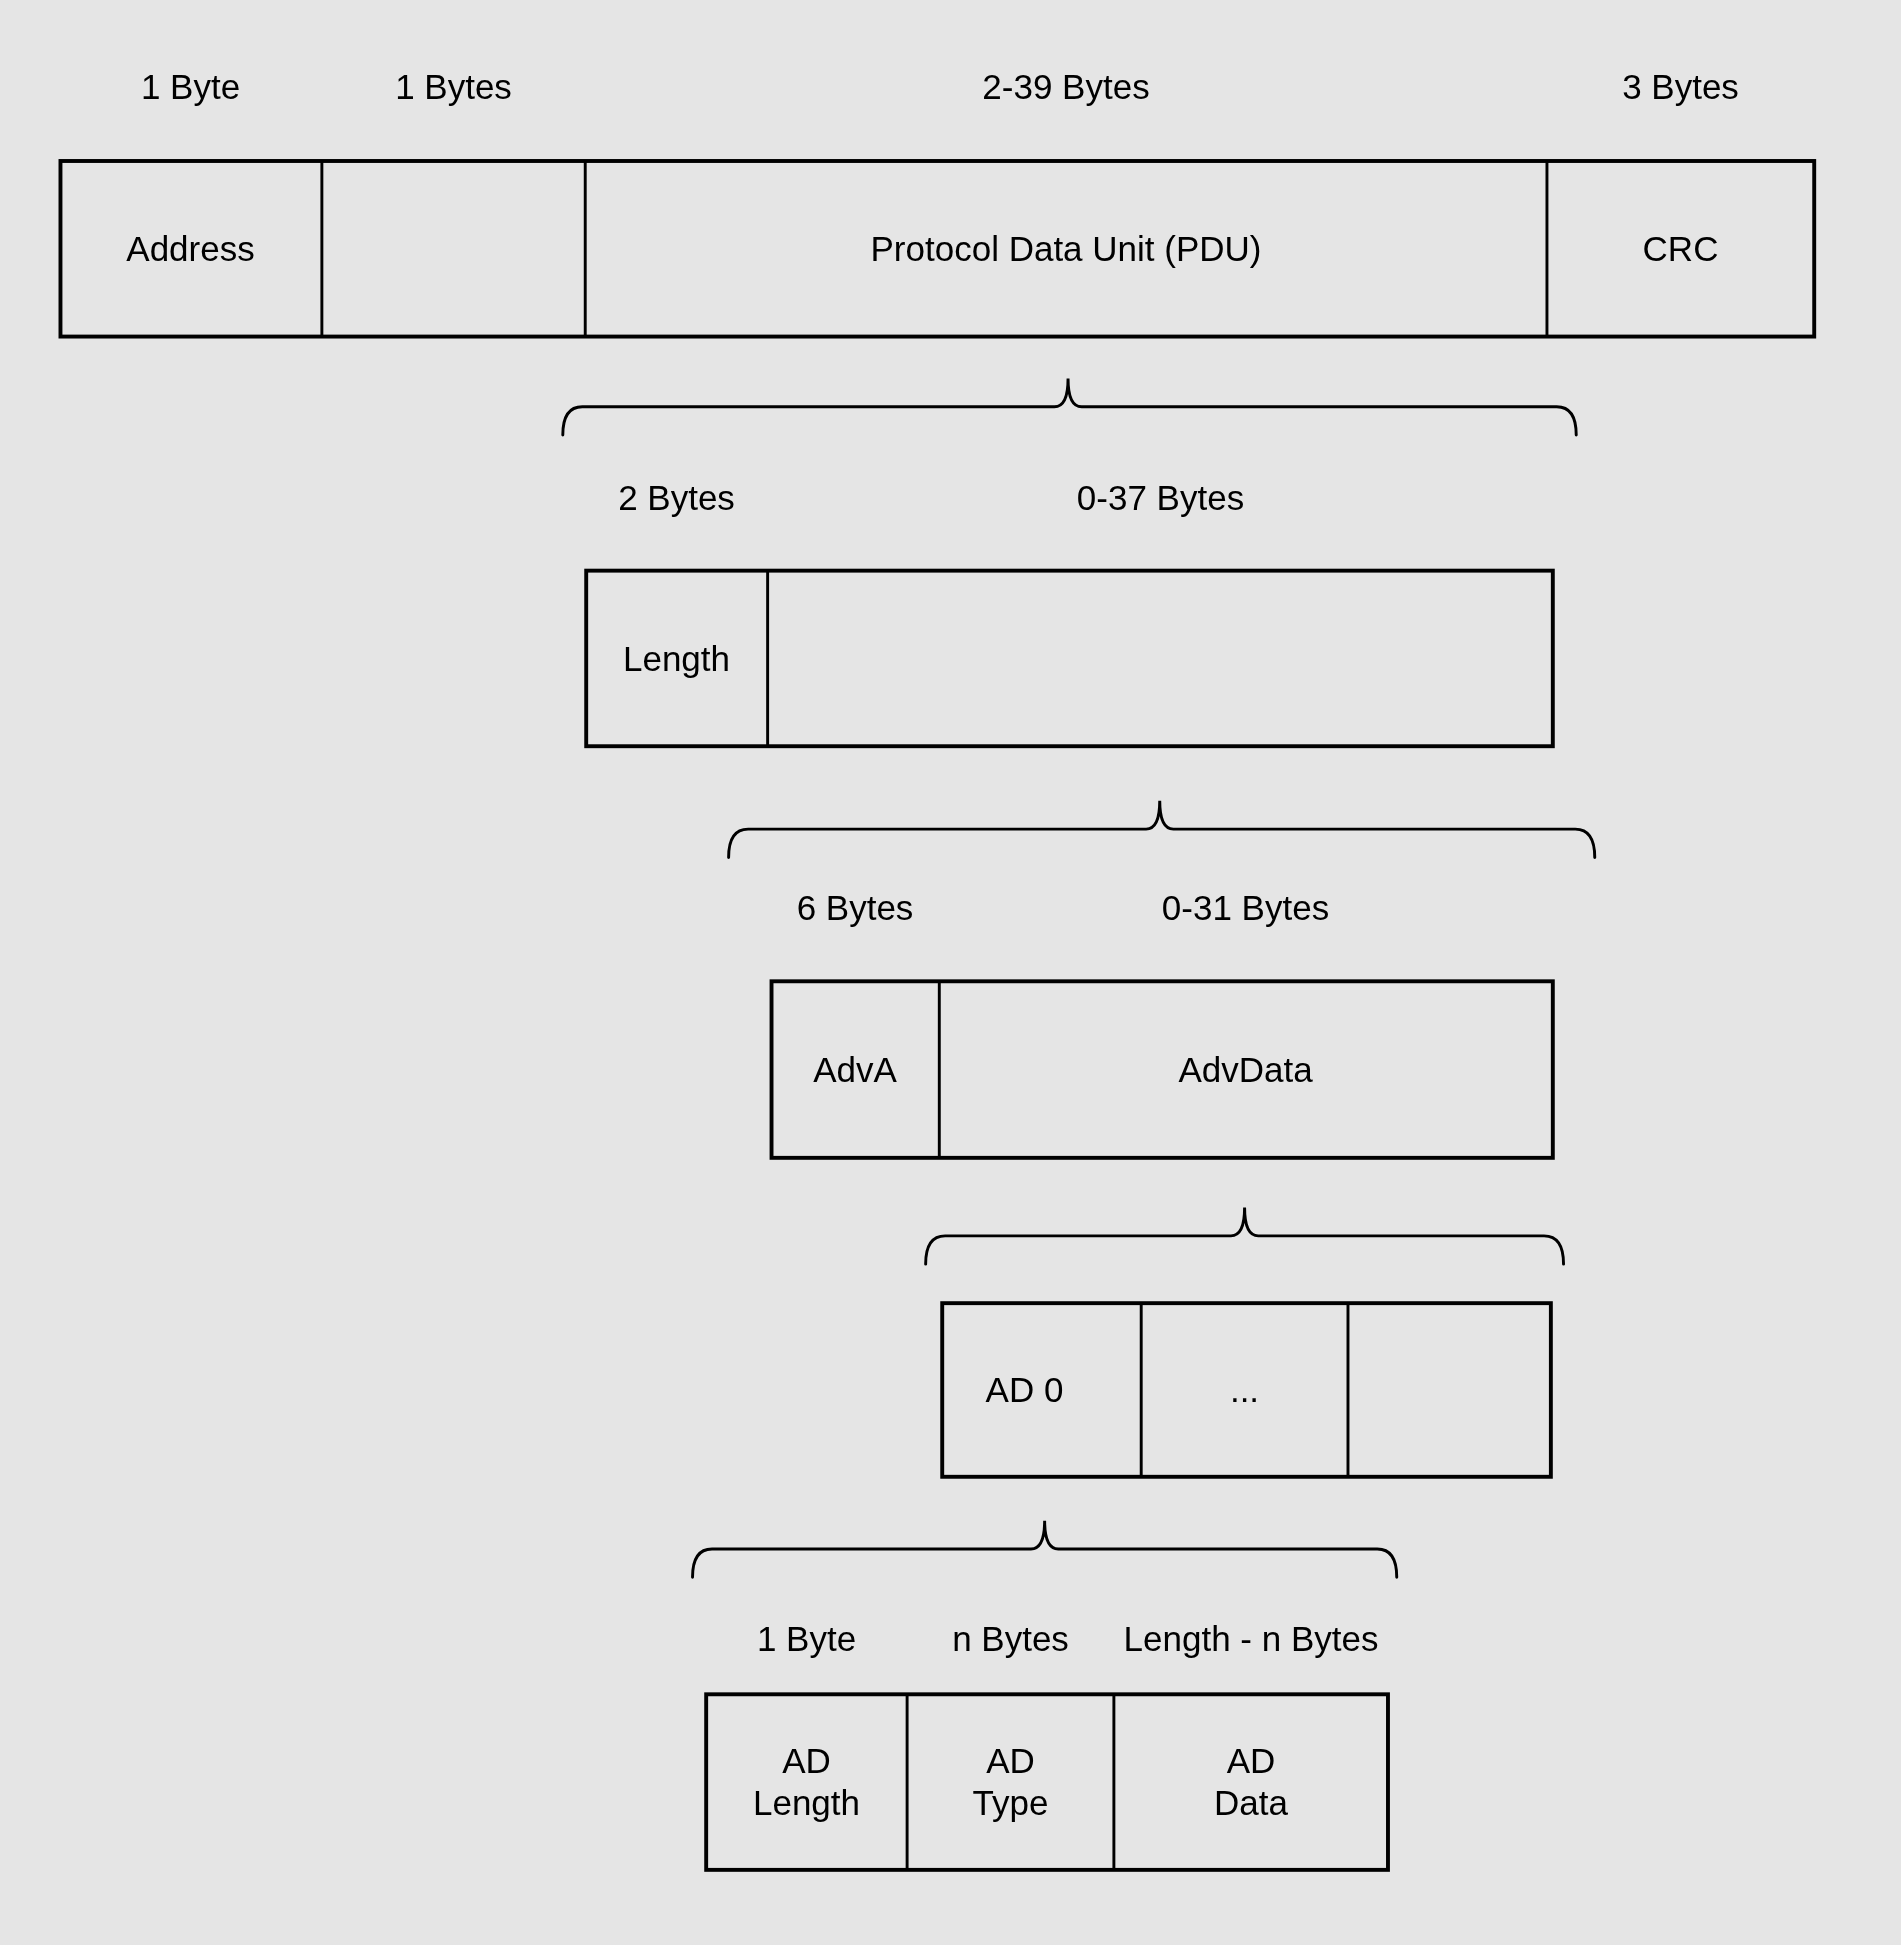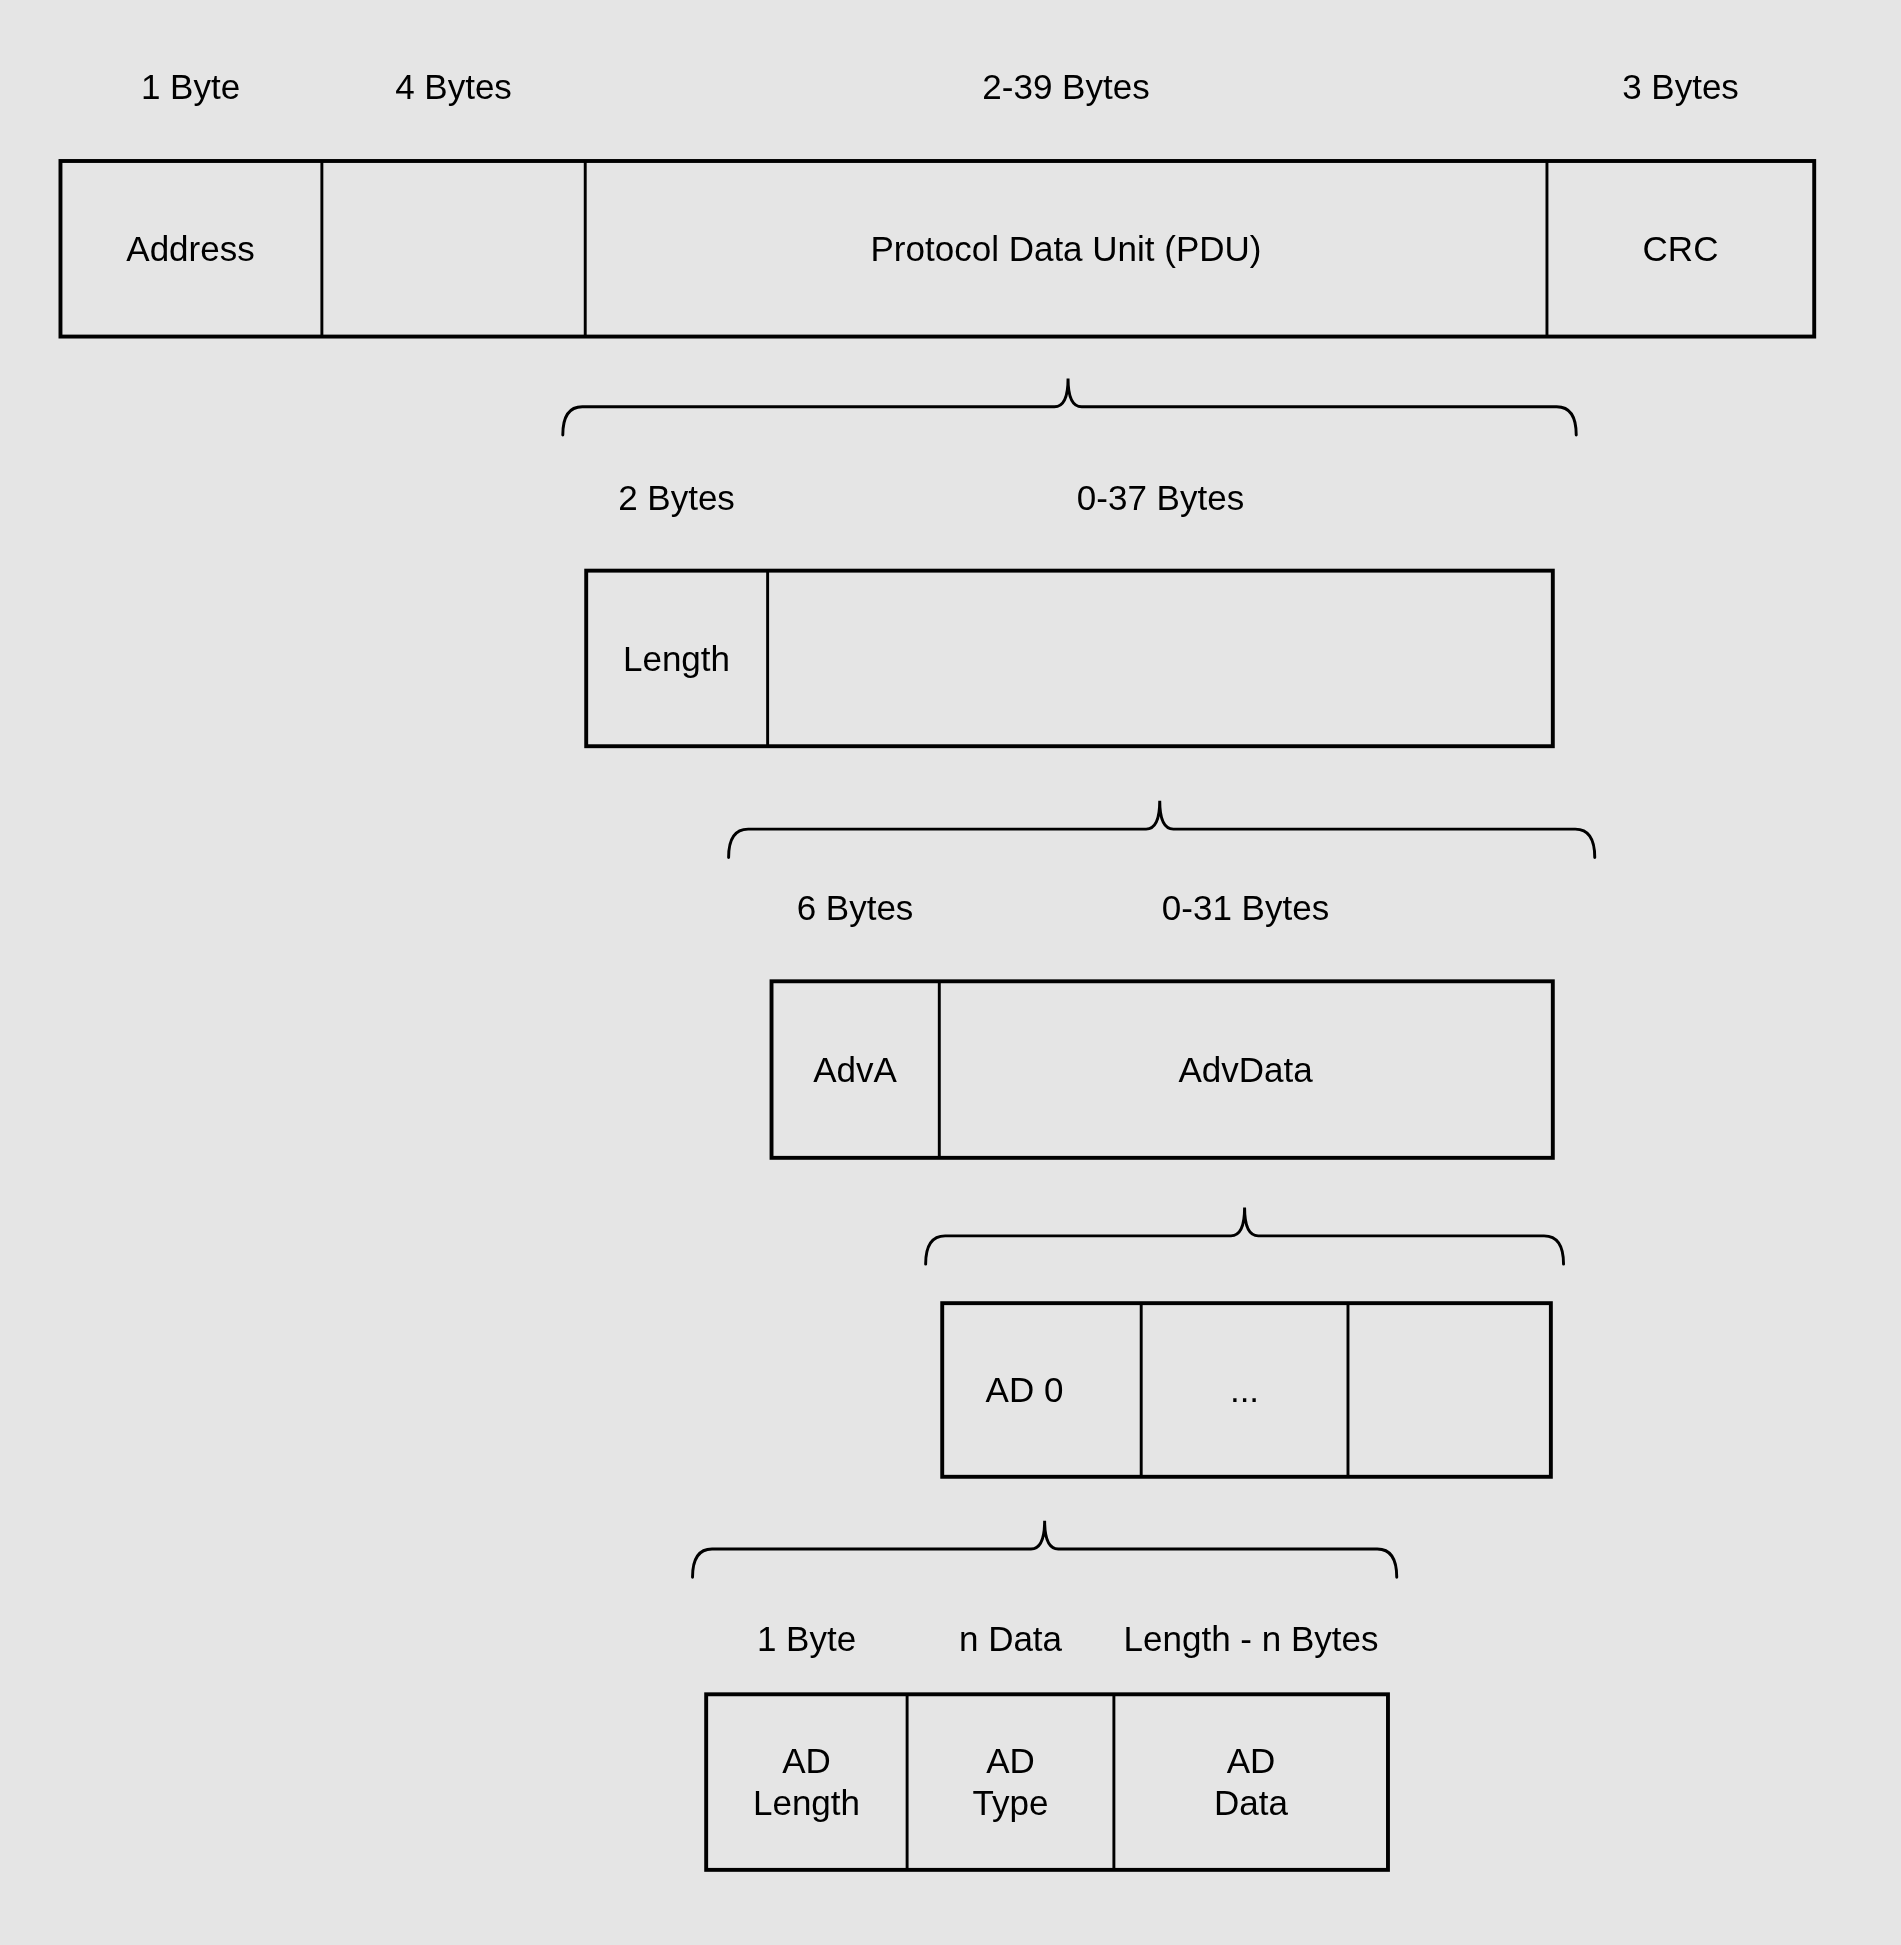--- a/index.html
+++ b/index.html
@@ -54,21 +54,21 @@
     <line x1="1382" y1="1336" x2="1382" y2="1514" stroke="#000000" stroke-width="3"></line>
 
     <path d="M 710,1617 Q 710,1588 730,1588 H 1057 Q 1071,1588 1071,1559 Q 1071,1588 1085,1588 H 1412 Q 1432,1588 1432,1617" fill="none" stroke="#000000" stroke-width="3" stroke-linecap="round"></path>
 
     <rect x="724" y="1737" width="699" height="180" fill="none" stroke="#000000" stroke-width="4"></rect>
     <line x1="930" y1="1737" x2="930" y2="1917" stroke="#000000" stroke-width="3"></line>
     <line x1="1142" y1="1737" x2="1142" y2="1917" stroke="#000000" stroke-width="3"></line>
   </svg>
 
   <div class="size" style="left:60px;top:62px;width:261px;height:49px">1 Byte</div>
-  <div class="size" style="left:322px;top:62px;width:263px;height:49px">4 Bytes</div>
+  <div class="size" style="left:322px;top:62px;width:263px;height:49px">1 Bytes</div>
   <div class="size" style="left:585px;top:62px;width:962px;height:49px">2-39 Bytes</div>
   <div class="size" style="left:1547px;top:62px;width:267px;height:49px">3 Bytes</div>
 
   <div class="cell" style="left:60px;top:161px;width:261px;height:176px">Address</div>
   <div class="cell" style="left:585px;top:161px;width:962px;height:176px">Protocol Data Unit (PDU)</div>
   <div class="cell" style="left:1547px;top:161px;width:267px;height:176px">CRC</div>
 
   <div class="size" style="left:586px;top:473px;width:181px;height:49px">2 Bytes</div>
   <div class="size" style="left:768px;top:473px;width:785px;height:49px">0-37 Bytes</div>
 
@@ -77,21 +77,21 @@
   <div class="size" style="left:771px;top:883px;width:168px;height:49px">6 Bytes</div>
   <div class="size" style="left:939px;top:883px;width:613px;height:49px">0-31 Bytes</div>
 
   <div class="cell" style="left:771px;top:981px;width:168px;height:177px">AdvA</div>
   <div class="cell" style="left:939px;top:981px;width:613px;height:177px">AdvData</div>
 
   <div class="cell" style="left:942px;top:1303px;width:165px;height:174px">AD 0</div>
   <div class="cell" style="left:1141px;top:1303px;width:207px;height:174px">...</div>
 
   <div class="size" style="left:706px;top:1614px;width:201px;height:49px">1 Byte</div>
-  <div class="size" style="left:907px;top:1614px;width:207px;height:49px">n Data</div>
+  <div class="size" style="left:907px;top:1614px;width:207px;height:49px">n Bytes</div>
   <div class="size" style="left:1114px;top:1614px;width:274px;height:49px">Length - n Bytes</div>
 
   <div class="cell" style="left:706px;top:1694px;width:201px;height:176px">AD
 Length</div>
   <div class="cell" style="left:907px;top:1694px;width:207px;height:176px">AD
 Type</div>
   <div class="cell" style="left:1114px;top:1694px;width:274px;height:176px">AD
 Data</div>
 
 </div>

